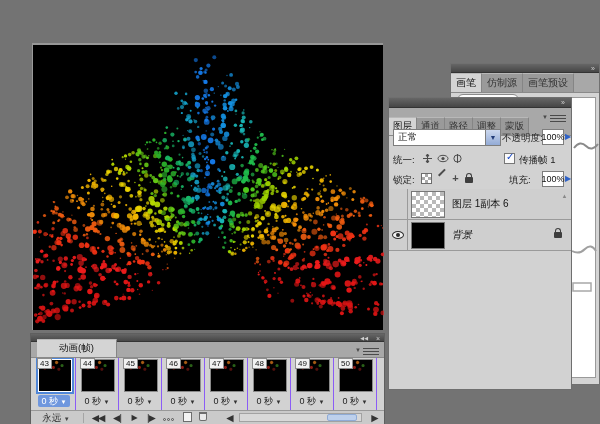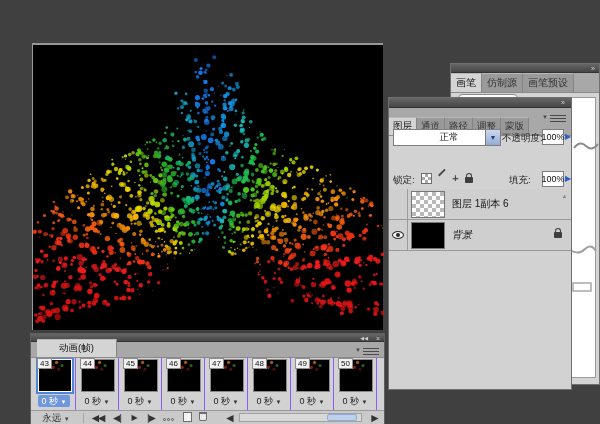--- a/index.html
+++ b/index.html
@@ -1,18 +1,18 @@
 <!DOCTYPE html>
 <html><head>
 <meta charset="utf-8">
 <style>
   * { margin:0; padding:0; box-sizing:border-box; }
   html,body { width:600px; height:424px; overflow:hidden; }
   body { font-family:"Liberation Sans","DejaVu Sans",sans-serif; }
-  .app { position:relative; width:600px; height:424px; background:#404040; overflow:hidden; }
+  .app { position:relative; width:600px; height:424px; background:#737373; overflow:hidden; }
 
   
   .canvas { position:absolute; left:32px; top:43px; width:351px; height:287px;
             background:#000; border-top:2px solid #979797; border-left:1px solid #9a9a9a; z-index:0; }
   .canvas svg { position:absolute; left:0; top:0; }
 
   
   .titlebar { position:absolute; left:0; top:0; right:0; height:9px;
               background:linear-gradient(#666,#464646); border-bottom:1px solid #333; }
   .titlebar .tb-ico { position:absolute; top:0; font-size:7px; line-height:9px; color:#cfcfcf; cursor:pointer; }
@@ -39,21 +39,21 @@
   
   .layers-panel { position:absolute; left:388px; top:97px; width:184px; height:293px;
                   background:#d2d2d2; border:1px solid #6f6f6f; z-index:2; }
   .layers-panel .titlebar { height:10px; }
   .layers-panel .tabrow { top:10px; height:28px; }
   .layers-panel .tab { font-size:9.5px; padding:2px 4px; }
   .lp-row { position:absolute; left:0; right:0; }
   .lbl { font-size:9.5px; color:#1d1d1d; }
   .wbox { background:#fff; border:1px solid #7d7d7d; font-size:9.5px; color:#111;
           display:flex; align-items:center; }
-  .blend-select { position:absolute; left:4px; top:0; width:108px; height:17px; padding-left:4px; cursor:pointer;justify-content:center; }
+  .blend-select { position:absolute; left:4px; top:0; width:108px; height:17px; padding-left:4px; cursor:pointer; }
   .blend-chev { position:absolute; right:0; top:0; width:15px; height:15px;
                 background:linear-gradient(#ccd8ee,#93abd6); border-left:1px solid #7d7d7d;
                 color:#223c78; font-size:7px; text-align:center; line-height:15px; cursor:pointer; }
   .val-box { position:absolute; top:0; width:22px; height:16px; justify-content:center; font-size:9px; }
   .spin { position:absolute; top:3px; width:9px; font-size:8px; color:#2e62c8; cursor:pointer; }
   .mini-ico { display:inline-block; position:relative; width:13px; height:12px; margin-right:2px;
               color:#4c4c4c; font-size:9px; text-align:center; line-height:12px; cursor:pointer; }
   .checker { background-image:linear-gradient(45deg,#b9b9b9 25%,transparent 25%,transparent 75%,#b9b9b9 75%),
              linear-gradient(45deg,#b9b9b9 25%,transparent 25%,transparent 75%,#b9b9b9 75%);
              background-size:8px 8px; background-position:0 0,4px 4px; background-color:#fff; }
@@ -1718,20 +1718,44 @@
     <div class="lp-row" style="top:31px;height:20px">
       <div class="wbox blend-select">
         <span>正常</span>
         <span class="blend-chev">▼</span>
       </div>
       <span class="lbl" style="position:absolute;left:113px;top:3px">不透明度:</span>
       <div class="wbox val-box" style="left:153px">100%</div>
       <span class="spin" style="left:176px">▶</span>
     </div>
 
+    <div class="lp-row" style="top:53px;height:18px">
+      <span class="lbl" style="position:absolute;left:4px;top:3px">统一:</span>
+      <span class="mini-ico" style="position:absolute;left:32px;top:2px">
+        <svg width="11" height="11" viewBox="0 0 11 11">
+            <path d="M5.5 1v9M1 5.5h9M5.5 1l-1.5 2h3zM5.5 10l-1.5-2h3z" stroke="#4c4c4c" stroke-width="1" fill="#4c4c4c"></path>
+          </svg>
+      </span>
+      <span class="mini-ico" style="position:absolute;left:47px;top:2px">
+        <svg width="12" height="11" viewBox="0 0 12 11">
+            <ellipse cx="6" cy="5.5" rx="5" ry="3.2" fill="none" stroke="#4c4c4c"></ellipse>
+            <circle cx="6" cy="5.5" r="1.6" fill="#4c4c4c"></circle>
+          </svg>
+      </span>
+      <span class="mini-ico" style="position:absolute;left:62px;top:2px">
+        <svg width="11" height="11" viewBox="0 0 11 11">
+            <circle cx="5.5" cy="5.5" r="3.6" fill="none" stroke="#4c4c4c"></circle>
+            <path d="M5.5 1v9" stroke="#4c4c4c"></path>
+          </svg>
+      </span>
+      <span class="checkbox" style="position:absolute;left:115px;top:2px">
+        <b>✓</b>
+      </span>
+      <span class="lbl" style="position:absolute;left:130px;top:3px">传播帧 1</span>
+    </div>
 
     <div class="lp-row" style="top:73px;height:18px">
       <span class="lbl" style="position:absolute;left:4px;top:3px">锁定:</span>
       <span class="checker-mini" style="position:absolute;left:32px;top:2px"></span>
       <span class="icon-brush" style="position:absolute;left:48px;top:3px"></span>
       <span class="mini-ico" style="position:absolute;left:60px;top:1px;font-weight:bold;font-size:11px">+</span>
       <span class="icon-lock" style="position:absolute;left:76px;top:6px"></span>
       <span class="lbl" style="position:absolute;left:120px;top:3px">填充:</span>
       <div class="wbox val-box" style="left:153px">100%</div>
       <span class="spin" style="left:176px">▶</span>

